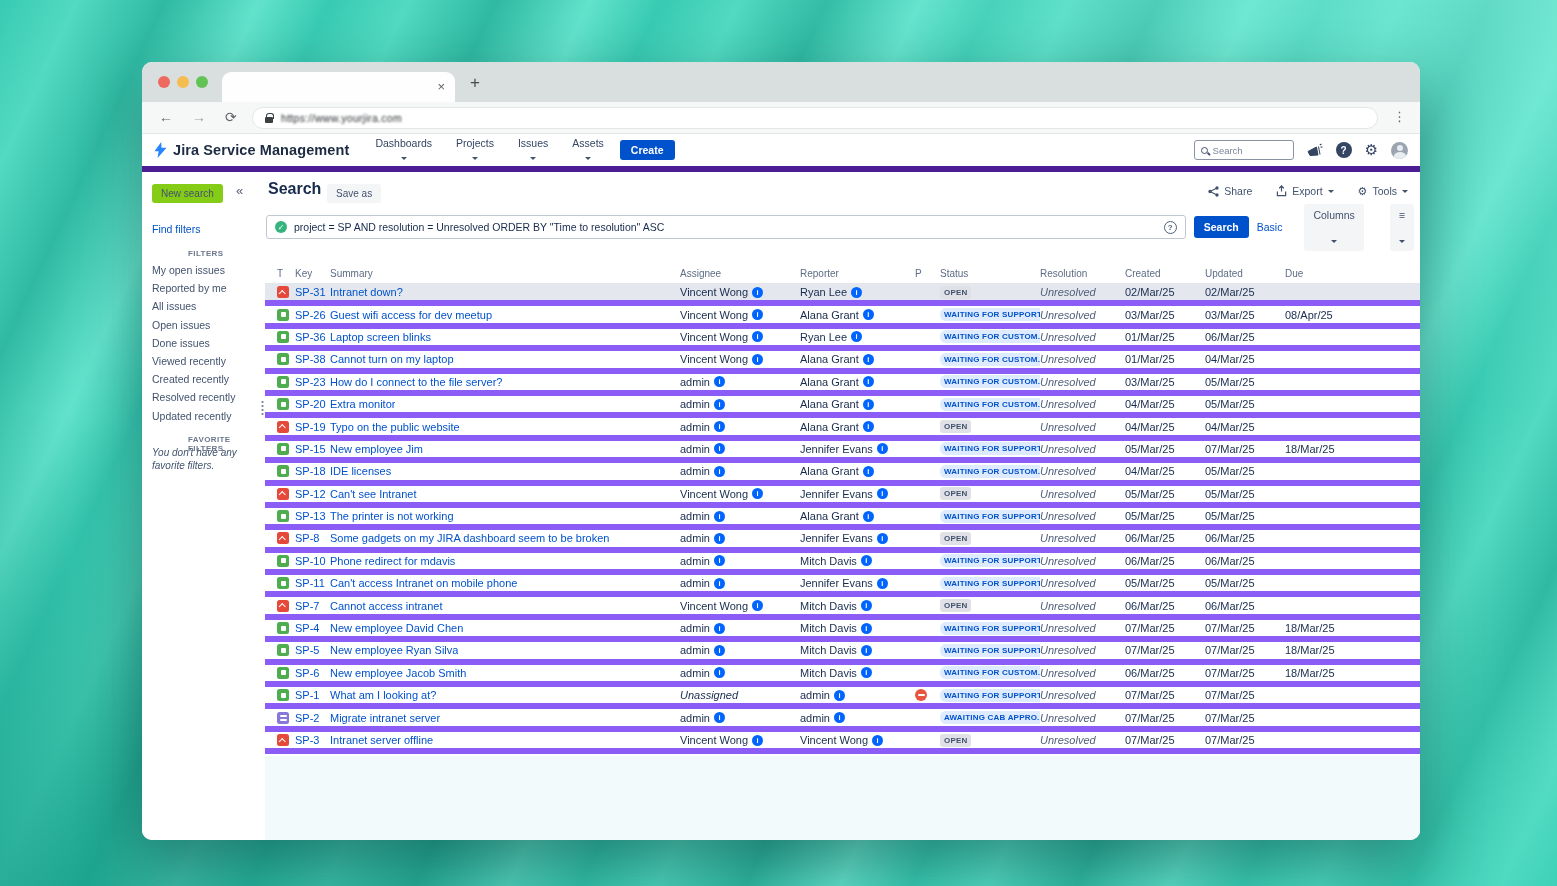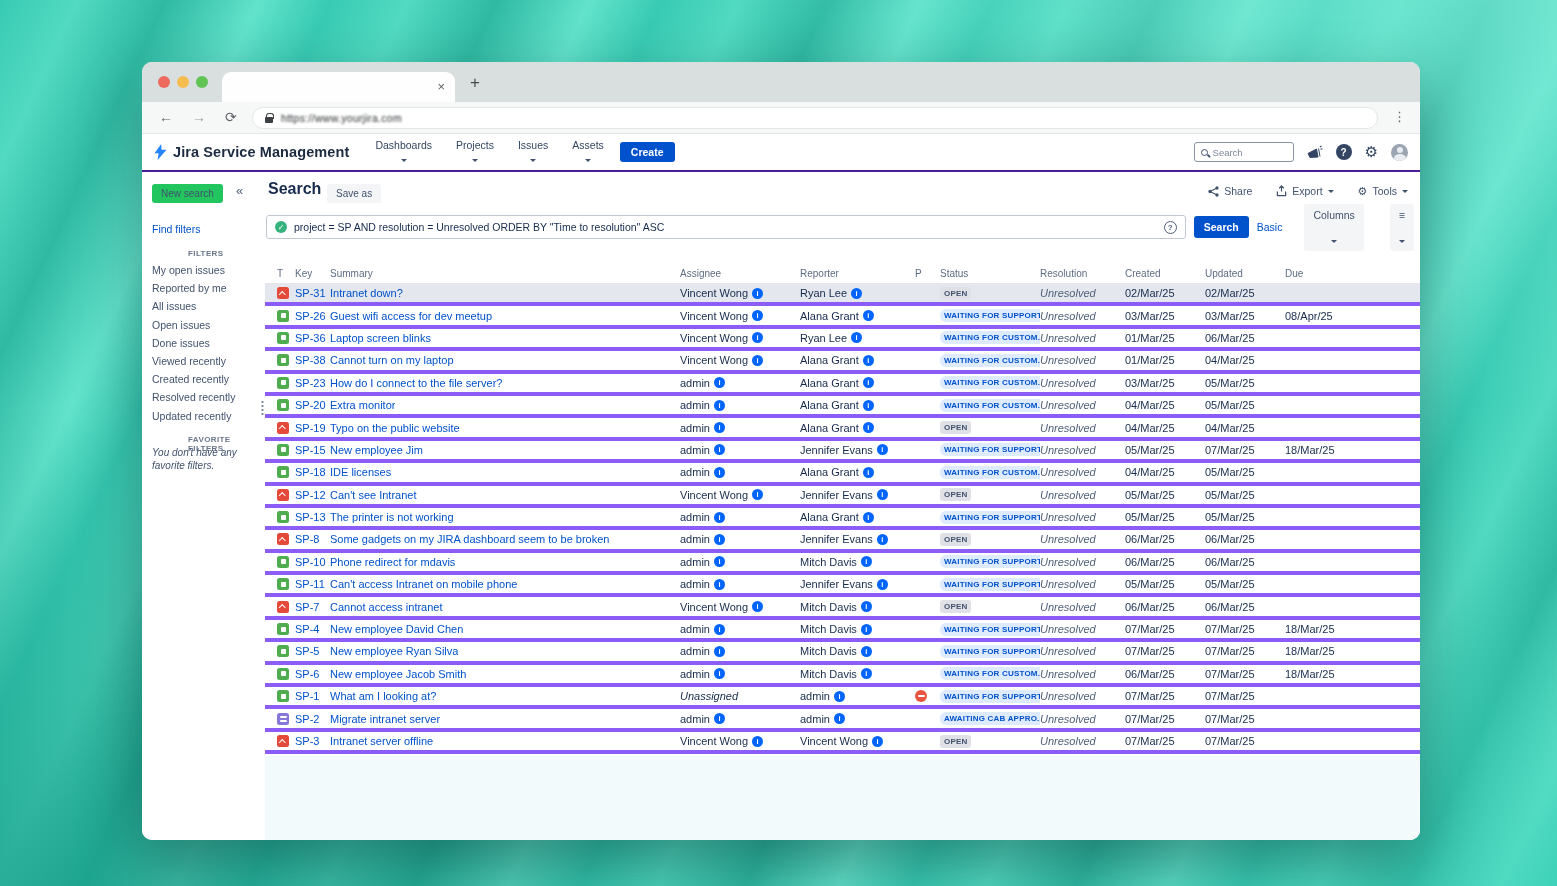--- a/index.html
+++ b/index.html
@@ -28,21 +28,21 @@
   .back { left:17px; } .fwd { left:50px; color:#9aa0a6; } .reload { left:83px; }
   .urlpill { position:absolute; left:110px; top:5px; width:1126px; height:22px; background:#fff;
              border:1px solid #e3e7e6; border-radius:11px; display:flex; align-items:center; padding:0 12px; gap:8px; }
   .lock { width:8px; height:6px; background:#3c4043; border-radius:1px; position:relative; margin-top:3px; }
   .lock:before { content:""; position:absolute; left:1px; top:-4px; width:6px; height:5px;
                  border:1.4px solid #3c4043; border-bottom:none; border-radius:3px 3px 0 0; }
   .url { font-size:10.5px; color:#2a2e31; filter:blur(1.2px); letter-spacing:.3px; }
   .kebab { position:absolute; right:14px; top:7px; font-size:13px; color:#5f6368; }
 
   
-  .appheader { position:relative; height:38px; background:#fff; border-bottom:2px solid #4c1d95;
+  .appheader { position:relative; height:38px; background:#fff; border-bottom:6px solid #4c1d95;
                display:flex; align-items:center; padding:0 12px; }
   .logo { display:flex; align-items:center; gap:6px; }
   .logo svg { display:block; }
   .logo-text { font-size:14.5px; font-weight:700; color:#1c2b41; letter-spacing:.1px; }
   .primary-nav { display:flex; align-items:center; gap:24px; margin-left:26px; }
   .nav-item { display:inline-flex; align-items:center; gap:5px; font-size:10.5px; color:#344563; cursor:pointer;flex-direction:column; }
   .caret { width:0; height:0; border:3.5px solid transparent; border-top-color:#42526e; margin-top:3px; }
   .create-btn { margin-left:16px; background:#0052cc; color:#fff; font-size:10.5px; font-weight:700;
                 padding:4px 11px; border-radius:3px; border:none; }
   .hdr-right { margin-left:auto; display:flex; align-items:center; gap:13px; }
@@ -56,21 +56,21 @@
   .help { width:16px; height:16px; border-radius:50%; background:#344563; color:#fff; font-size:10px;
           font-weight:700; display:flex; align-items:center; justify-content:center; }
   .gear { font-size:15px; color:#344563; line-height:16px; }
   .avatar { width:17px; height:17px; border-radius:50%; background:#9aa5b1; position:relative; overflow:hidden; }
   .avatar:before { content:""; position:absolute; left:5.5px; top:3px; width:6px; height:6px; border-radius:50%; background:#e9edf1; }
   .avatar:after { content:""; position:absolute; left:2.5px; top:10px; width:12px; height:8px; border-radius:50%; background:#e9edf1; }
 
   
   .content { position:absolute; top:110px; left:0; right:0; bottom:0; background:#fff; }
 
-  .new-search-btn { position:absolute; top:12px; left:10px; background:#22c55e; border:none; border-radius:3px;
+  .new-search-btn { position:absolute; top:12px; left:10px; background:#84cc16; border:none; border-radius:3px;
                     font-size:10px; color:#42526e; padding:4px 9px; font-family:inherit; }
   .collapse { position:absolute; top:11px; left:94px; font-size:13px; color:#505f79; }
   .page-title { position:absolute; top:8px; left:126px; font-size:16px; font-weight:700; color:#172b4d; }
   .saveas-btn { position:absolute; top:12px; left:185px; background:#f4f5f7; border:none; border-radius:3px;
                 font-size:10px; color:#42526e; padding:4px 9px; font-family:inherit; }
   .right-actions { position:absolute; top:13px; right:12px; display:flex; align-items:flex-end; gap:24px; }
   .action { display:inline-flex; align-items:center; gap:5px; font-size:10.5px; color:#42526e; cursor:pointer; }
   .action svg { display:block; }
   .gear-s { font-size:11px; color:#42526e; line-height:12px; }
 
@@ -101,21 +101,21 @@
   .basic-link { font-size:10.5px; color:#0052cc; margin-right:14px; }
   .ghost-btn { background:#f4f5f7; border:none; border-radius:3px; color:#42526e; font-size:10.5px;
                padding:5px 9px; display:inline-flex; align-items:center; gap:16px; font-family:inherit;flex-direction:column; }
   .views-btn { margin-left:18px; }
 
   .thead { position:absolute; top:92px; left:0; right:0; height:20px; border-bottom:1px solid #e4e6ea; }
   .grid { display:grid; grid-template-columns:18px 35px 350px 120px 115px 25px 100px 85px 80px 80px 1fr;
           padding-left:12px; align-items:center; }
   .th { font-size:10px; color:#5e6c84; }
   .tbody { position:absolute; top:112px; left:0; right:0; }
-  .trow { height:22.4px; border-bottom:4px solid #8b5cf6; cursor:pointer; }
+  .trow { height:22.4px; border-bottom:6px solid #8b5cf6; cursor:pointer; }
   .trow.selected { background:#e4e8ee; }
   .td { font-size:11px; color:#172b4d; white-space:nowrap; overflow:hidden; display:flex; align-items:center; gap:4px; }
   .lnk { color:#0052cc; text-decoration:none; }
   .sum { overflow:hidden; text-overflow:ellipsis; }
   .ticon { width:12px; height:12px; border-radius:2.5px; position:relative; display:inline-block; flex:none; }
   .ticon.incident { background:#e5493a; }
   .ticon.service-request { background:#4fad50; }
   .ticon.change { background:#8777d9; }
   .ticon i { position:absolute; }
   .ticon.incident i { left:3px; top:4.5px; width:4.5px; height:4.5px; border-top:1.8px solid #fff; border-left:1.8px solid #fff; transform:rotate(45deg); }

